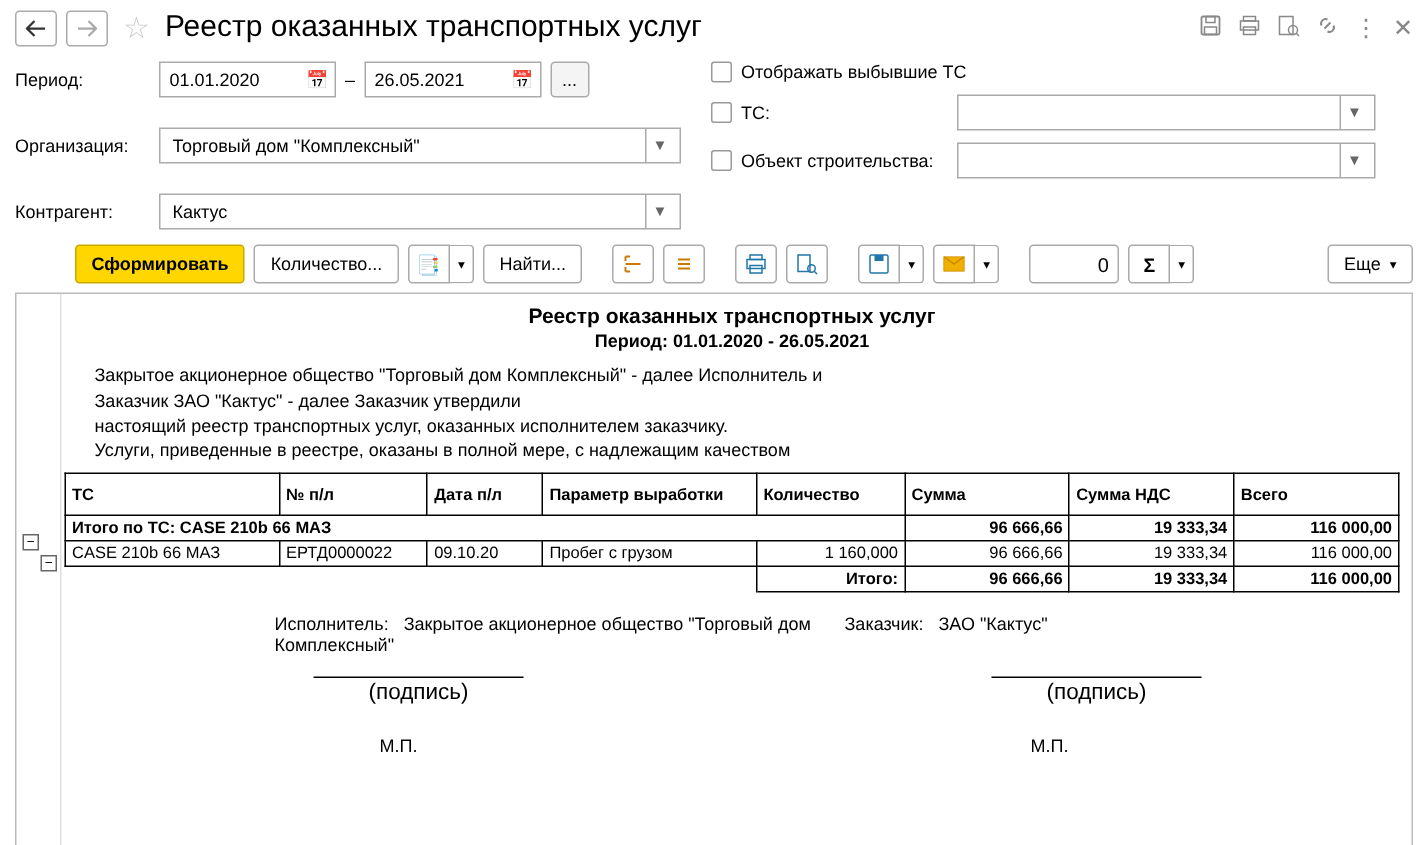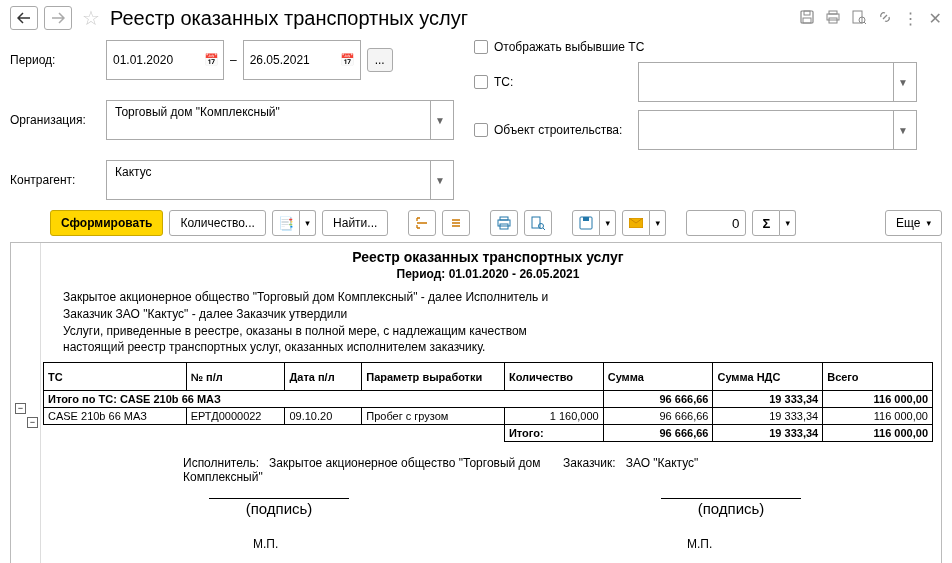--- a/index.html
+++ b/index.html
@@ -10,21 +10,21 @@
   .star-icon { color: #ccc; font-size: 20px; margin: 0 4px; }
   .page-title { font-size: 20px; font-weight: normal; flex: 1; }
   .title-icons { display: flex; gap: 10px; color: #888; font-size: 16px; }
   .title-icons span { cursor: pointer; }
   
   .filter-area { display: flex; gap: 20px; margin-bottom: 10px; }
   .filter-left { display: flex; flex-direction: column; gap: 20px; }
   .filter-right { display: flex; flex-direction: column; gap: 8px; }
   .filter-row { display: flex; align-items: center; gap: 6px; }
   .label { min-width: 90px; }
-  .input-text { border: 1px solid #aaa; height: 40px; padding: 0 4px; font-size: 12px; background: #fff; }
+  .input-text { border: 1px solid #aaa; height: 24px; padding: 0 4px; font-size: 12px; background: #fff; }
   .date-input { width: 118px; position: relative; display: flex; align-items: center; }
   .date-input input { border: none; outline: none; width: 80px; font-size: 12px; }
   .cal-icon { color: #888; font-size: 12px; margin-left: auto; }
   .dd { width: 348px; display: flex; }
   .dd-input { flex: 1; border-right: 1px solid #aaa; padding: 0 4px; line-height: 22px; }
   .dd-btn { width: 18px; display: flex; align-items: center; justify-content: center; color: #666; cursor: pointer; font-size: 10px; }
   .dd-r { width: 279px; display: flex; }
   .check { width: 14px; height: 14px; border: 1px solid #999; border-radius: 2px; background: #fff; display: inline-block; }
   .ellipsis-btn { width: 26px; height: 24px; border: 1px solid #aaa; background: #f4f4f4; border-radius: 3px; display: inline-flex; align-items: center; justify-content: center; cursor: pointer; }
   
@@ -47,21 +47,21 @@
   .report-title { text-align: center; font-weight: bold; font-size: 14px; margin-bottom: 2px; }
   .report-subtitle { text-align: center; font-weight: bold; font-size: 12px; margin-bottom: 8px; }
   .report-text { font-size: 12px; line-height: 1.4; margin-bottom: 6px; margin-left: 20px; }
   
   table.report-table { border-collapse: collapse; width: 100%; font-size: 11px; table-layout: fixed; }
   table.report-table th, table.report-table td { border: 1px solid #000; padding: 2px 4px; }
   table.report-table th { font-weight: bold; text-align: left; height: 28px; }
   table.report-table td { height: 16px; white-space: nowrap; overflow: hidden; }
   .bold-row td { font-weight: bold; border-top: 2px solid #000; border-bottom: 1px solid #000; }
   .num-cell { text-align: right; }
-  .total-label { font-weight: bold; }
+  .total-label { text-align: right; font-weight: bold; }
   
   .footer-area { margin-top: 14px; font-size: 12px; }
   .footer-area .claims { margin-left: 140px; margin-bottom: 6px; }
   .parties-row { display: flex; }
   .party-left { margin-left: 140px; width: 380px; }
   .party-right { width: 260px; }
   .sig-row { display: flex; margin-top: 14px; }
   .sig-left { margin-left: 166px; width: 140px; text-align: center; }
   .sig-gap { width: 312px; }
   .sig-right { width: 140px; text-align: center; }
@@ -251,22 +251,22 @@
   <div class="outline-col">
     <div class="outline-toggle t1">−</div>
     <div class="outline-toggle t2">−</div>
   </div>
 
   <div class="report-title">Реестр оказанных транспортных услуг</div>
   <div class="report-subtitle">Период: 01.01.2020 - 26.05.2021</div>
   <div class="report-text">
     <div>Закрытое акционерное общество "Торговый дом Комплексный" - далее Исполнитель и</div>
     <div>Заказчик ЗАО "Кактус" - далее Заказчик утвердили</div>
+    <div>настоящий реестр транспортных услуг, оказанных исполнителем заказчику.</div>
     <div>Услуги, приведенные в реестре, оказаны в полной мере, с надлежащим качеством</div>
-    <div>настоящий реестр транспортных услуг, оказанных исполнителем заказчику.</div>
   </div>
 
   <table class="report-table">
     <colgroup>
       <col style="width:130px">
         <col style="width:90px">
         <col style="width:70px">
       <col style="width:130px">
         <col style="width:90px">
         <col style="width:100px">

